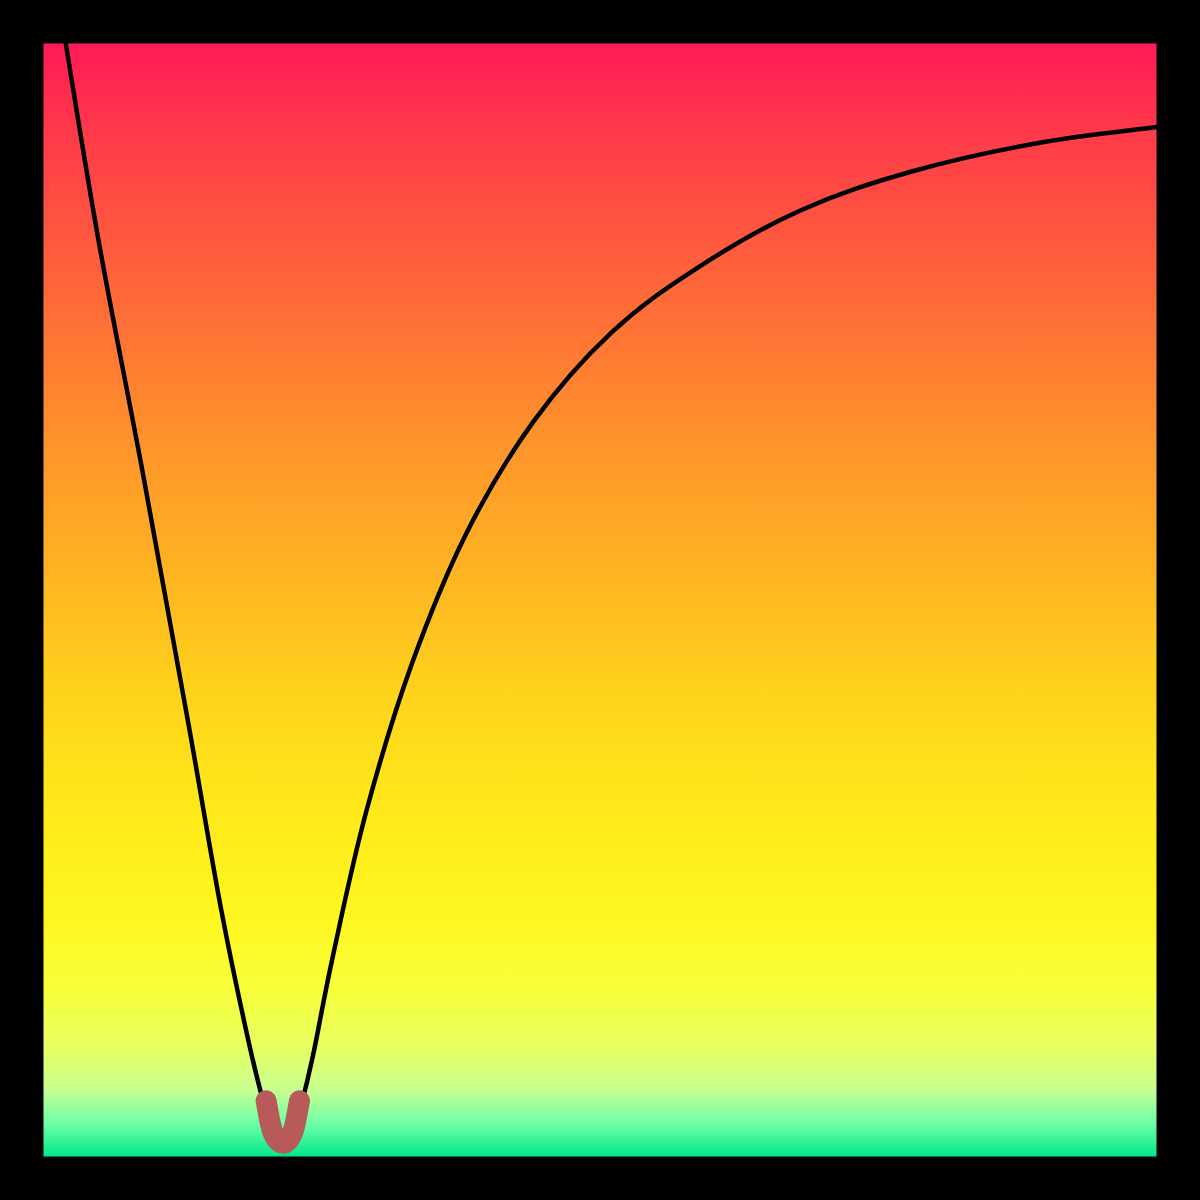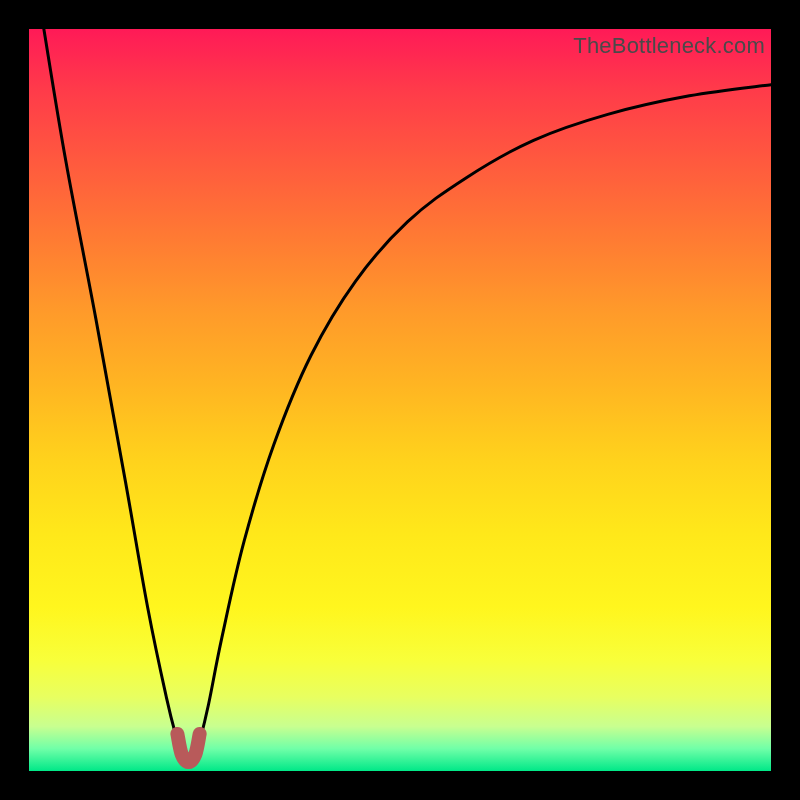--- a/index.html
+++ b/index.html
@@ -66,20 +66,19 @@
     stroke-width: 14;
     stroke-linecap: round;
     stroke-linejoin: round;
   }
 </style>
 </head>
 <body>
 
 <div class="frame">
 
-  <div class="watermark">TheBottleneck.com</div>
 
   <svg class="plot" viewBox="0 0 742 742" preserveAspectRatio="none">
     <path class="curve" id="curve-path" d="M 14.84 0.00 C 18.85 24.04, 27.75 81.47, 37.10 133.56 C 46.45 185.65, 56.10 231.95, 66.78 289.38 C 77.46 346.81, 87.11 400.53, 96.46 452.62 C 105.81 504.71, 111.37 540.03, 118.72 578.76 C 126.07 617.49, 131.93 643.76, 137.27 667.80 C 142.61 691.84, 145.33 700.83, 148.40 712.32 C 151.47 723.81, 152.33 727.47, 154.34 731.61 C 156.34 735.75, 157.66 735.32, 159.53 735.32 C 161.40 735.32, 162.72 735.75, 164.72 731.61 C 166.73 727.47, 167.99 722.47, 170.66 712.32 C 173.33 702.17, 175.56 693.92, 179.56 675.22 C 183.57 656.52, 186.51 637.82, 192.92 608.44 C 199.33 579.06, 205.83 546.71, 215.18 511.98 C 224.53 477.25, 232.84 448.91, 244.86 415.52 C 256.88 382.13, 267.27 355.86, 281.96 326.48 C 296.65 297.10, 309.12 276.32, 326.48 252.28 C 343.84 228.24, 358.39 211.62, 378.42 192.92 C 398.45 174.22, 415.07 163.09, 437.78 148.40 C 460.49 133.71, 479.18 122.65, 504.56 111.30 C 529.94 99.95, 550.71 93.34, 578.76 85.33 C 606.81 77.32, 631.00 72.12, 660.38 66.78 C 689.76 61.44, 727.31 57.65, 742.00 55.65"></path>
     <path class="marker" id="marker-path" d="M 148.40 704.90 C 149.20 708.64, 150.85 720.60, 152.85 725.68 C 154.86 730.75, 157.13 733.10, 159.53 733.10 C 161.93 733.10, 164.20 730.75, 166.21 725.68 C 168.21 720.60, 169.86 708.64, 170.66 704.90"></path>
   </svg>
 
 </div>
 
 </body></html>

